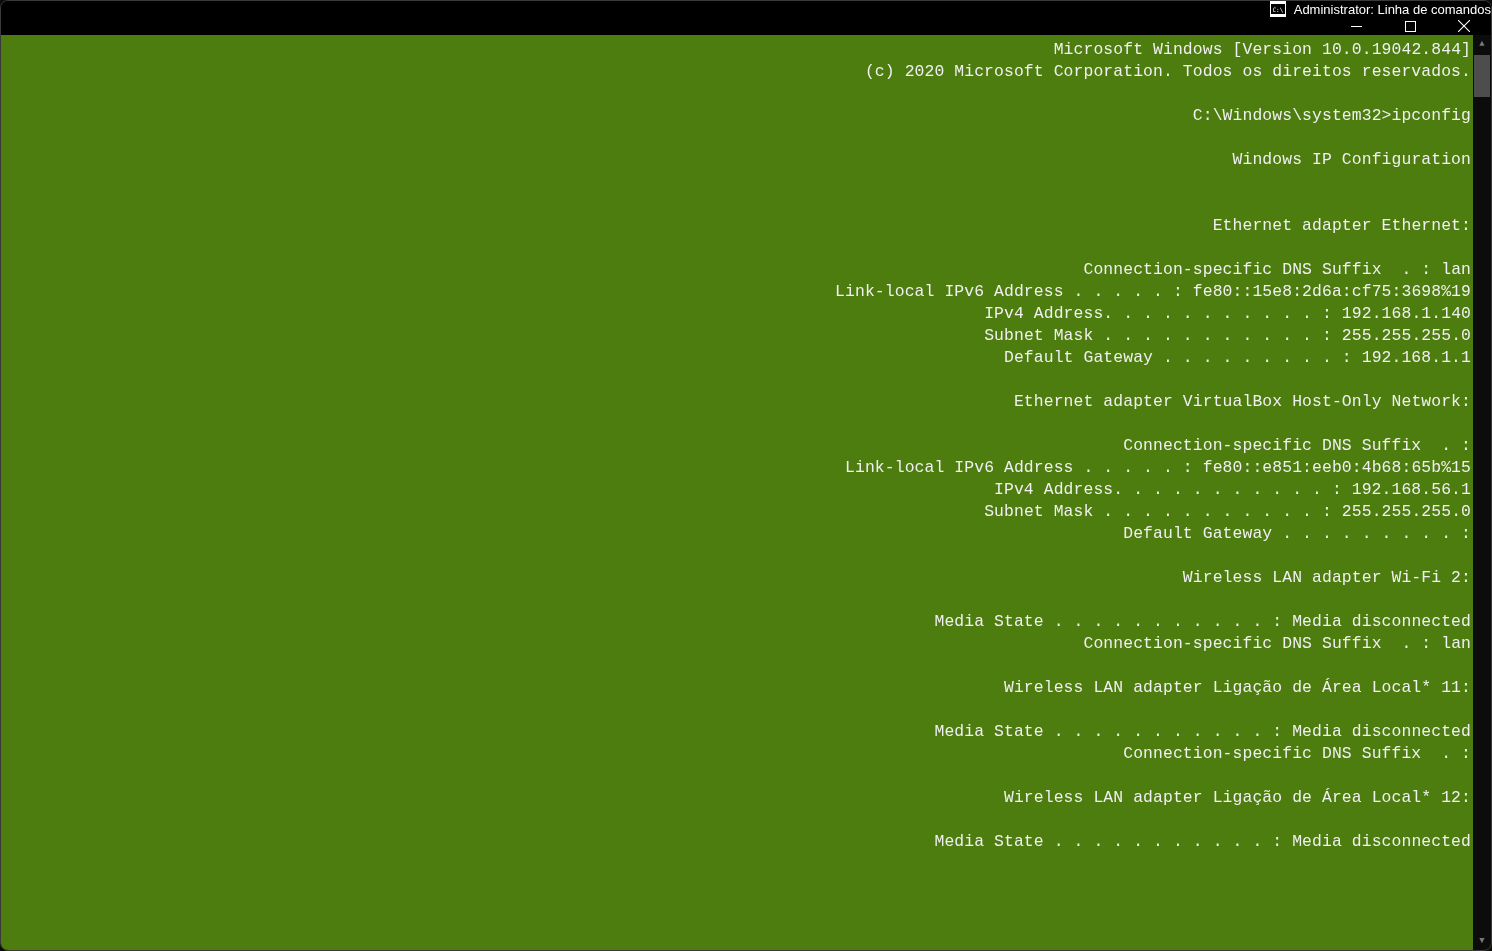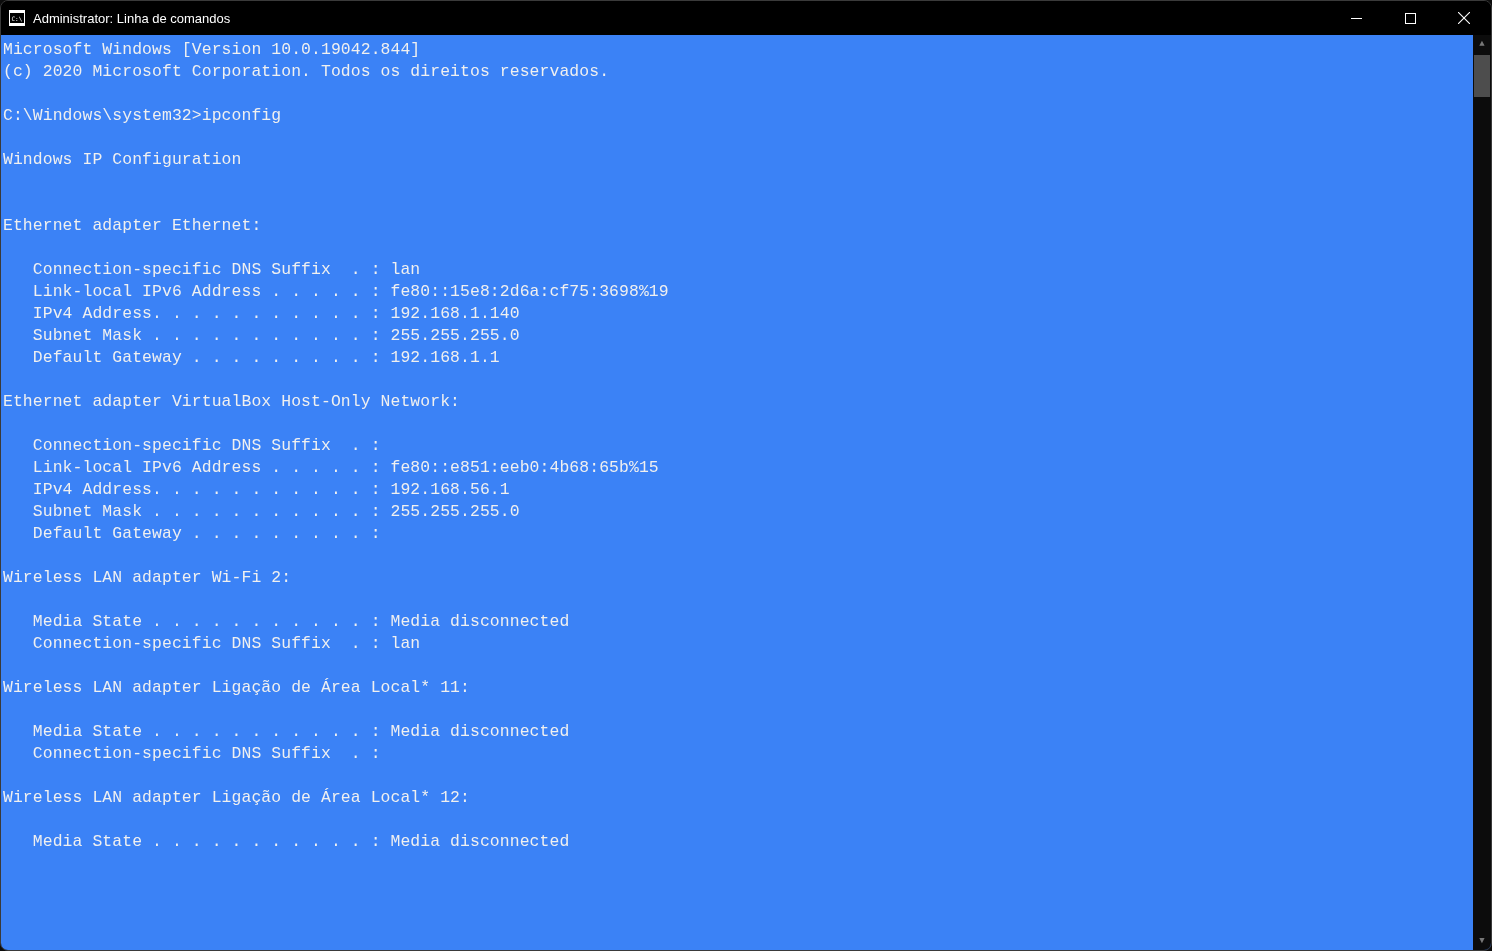--- a/index.html
+++ b/index.html
@@ -20,24 +20,25 @@
     box-sizing: border-box;
     display: flex;
     flex-direction: column;
     border-radius: 8px;
     overflow: hidden;
   }
   .titlebar {
     height: 34px;
     background: #000000;
     display: flex;
-    align-items: center;
+    align-items: flex-end;
     justify-content: space-between;
     padding: 0 0 0 8px;
     box-sizing: border-box;
+    flex-direction: column;
   }
   .titlebar-left {
     display: flex;
     align-items: center;
     gap: 8px;
   }
   .app-icon {
     width: 16px;
     height: 16px;
     display: flex;
@@ -61,22 +62,23 @@
     display: flex;
     align-items: center;
     justify-content: center;
   }
   .win-btn svg { width: 11px; height: 11px; }
   .win-btn.close svg { width: 12px; height: 12px; }
 
   .terminal-area {
     flex: 1;
     display: flex;
-    background: #3b82f6;
+    background: #4d7c0f;
     position: relative;
+    text-align: right;
   }
   .terminal-content {
     flex: 1;
     padding: 4px 2px 2px 2px;
     font-size: 16.4px;
     line-height: 22px;
     white-space: pre;
     color: #f0f0f0;
     letter-spacing: 0.1px;
     overflow: hidden;

